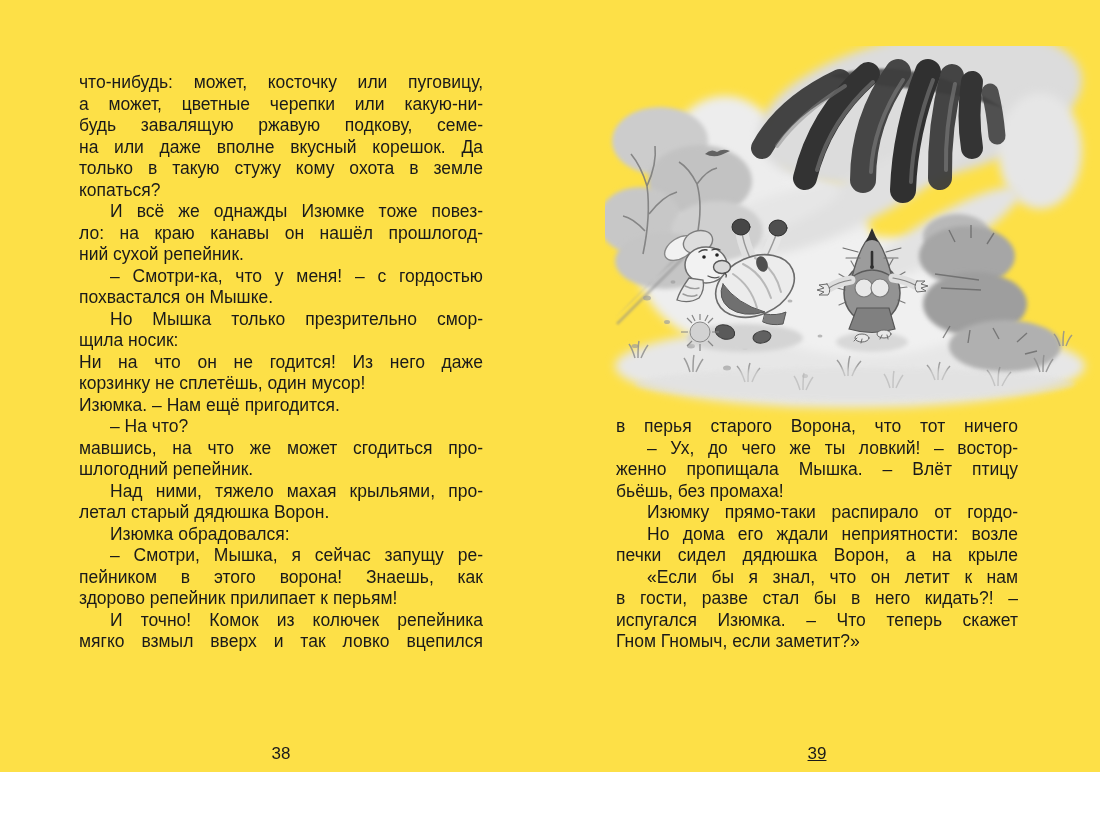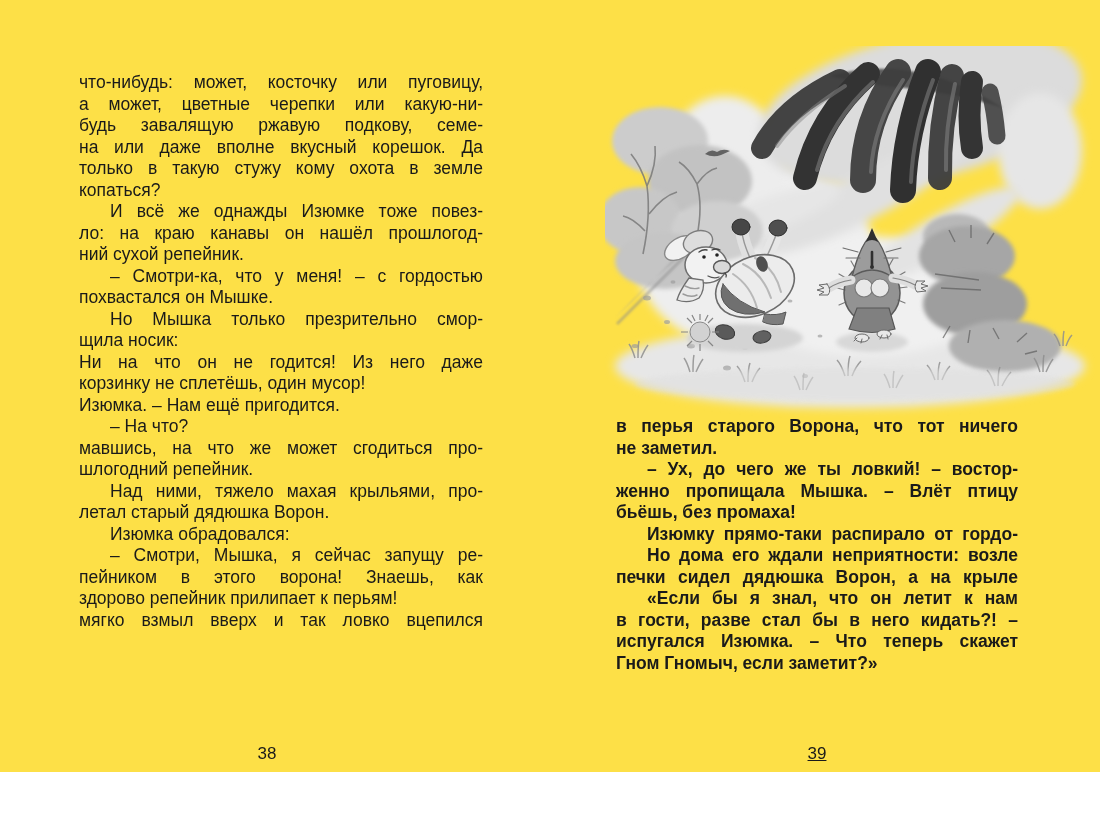--- a/index.html
+++ b/index.html
@@ -2,26 +2,26 @@
 <html><head>
 <meta charset="utf-8">
 <style>
   html,body{margin:0;padding:0;background:#ffffff;}
   #spread{
     position:relative;width:1100px;height:772px;background:#fde047;
     font-family:"Liberation Sans", sans-serif;color:#1a1a1a;overflow:hidden;
   }
   .text-col{position:absolute;font-size:17.5px;line-height:21.5px;color:#1a1a1a;}
   #left-col{left:79px;top:72px;width:404px;}
-  #right-col{left:616px;top:416px;width:402px;font-weight:bold;}
+  #right-col{left:616px;top:416px;width:402px;}
   .line{text-align:justify;text-align-last:justify;white-space:normal;}
   .line.end{text-align:left;text-align-last:left;}
   .line.ind{text-indent:31px;}
   .pagenum{position:absolute;top:744px;font-size:17px;text-align:center;color:#1a1a1a;}
-  #pagenum-left{left:65px;width:404px;}
+  #pagenum-left{left:79px;width:404px;}
   #pagenum-right{left:616px;width:402px;text-decoration:underline;}
   #illustration{position:absolute;left:605px;top:46px;width:490px;height:372px;}
 </style>
 </head>
 <body>
 
 <div id="spread">
 
   <div id="left-col" class="text-col">
       <div class="line">что-нибудь: может, косточку или пуговицу,</div>
@@ -42,20 +42,21 @@
       <div class="line end">Изюмка. – Нам ещё пригодится.</div>
       <div class="line ind end">– На что?</div>
       <div class="line">мавшись, на что же может сгодиться про-</div>
       <div class="line end">шлогодний репейник.</div>
       <div class="line ind">Над ними, тяжело махая крыльями, про-</div>
       <div class="line end">летал старый дядюшка Ворон.</div>
       <div class="line ind end">Изюмка обрадовался:</div>
       <div class="line ind">– Смотри, Мышка, я сейчас запущу ре-</div>
       <div class="line">пейником в этого ворона! Знаешь, как</div>
       <div class="line end">здорово репейник прилипает к перьям!</div>
+      <div class="line ind">И точно! Комок из колючек репейника</div>
       <div class="line">мягко взмыл вверх и так ловко вцепился</div>
     </div>
 
   <svg id="illustration" viewBox="0 0 490 372" aria-hidden="true">
     <defs>
       <filter id="soft" x="-30%" y="-30%" width="160%" height="160%">
           <feGaussianBlur stdDeviation="5"></feGaussianBlur>
         </filter>
       <filter id="soft2" x="-30%" y="-30%" width="160%" height="160%">
           <feGaussianBlur stdDeviation="2.2"></feGaussianBlur>
@@ -233,21 +234,20 @@
         </g>
       <g transform="translate(455,300)">
           <path d="M0,0 q-3,-9 -6,-12 M3,0 q0,-11 1,-15 M6,0 q3,-8 6,-11"></path>
         </g>
       <ellipse cx="250" cy="338" rx="220" ry="16" fill="#dedede" stroke="none" opacity="0.6" filter="url(#soft2)"></ellipse>
     </g>
   </svg>
 
   <div id="right-col" class="text-col">
       <div class="line">в перья старого Ворона, что тот ничего</div>
-      <div class="line end">не заметил.</div>
       <div class="line ind">– Ух, до чего же ты ловкий! – востор-</div>
       <div class="line">женно пропищала Мышка. – Влёт птицу</div>
       <div class="line end">бьёшь, без промаха!</div>
       <div class="line ind">Изюмку прямо-таки распирало от гордо-</div>
       <div class="line ind">Но дома его ждали неприятности: возле</div>
       <div class="line">печки сидел дядюшка Ворон, а на крыле</div>
       <div class="line ind">«Если бы я знал, что он летит к нам</div>
       <div class="line">в гости, разве стал бы в него кидать?! –</div>
       <div class="line">испугался Изюмка. – Что теперь скажет</div>
       <div class="line end">Гном Гномыч, если заметит?»</div>

